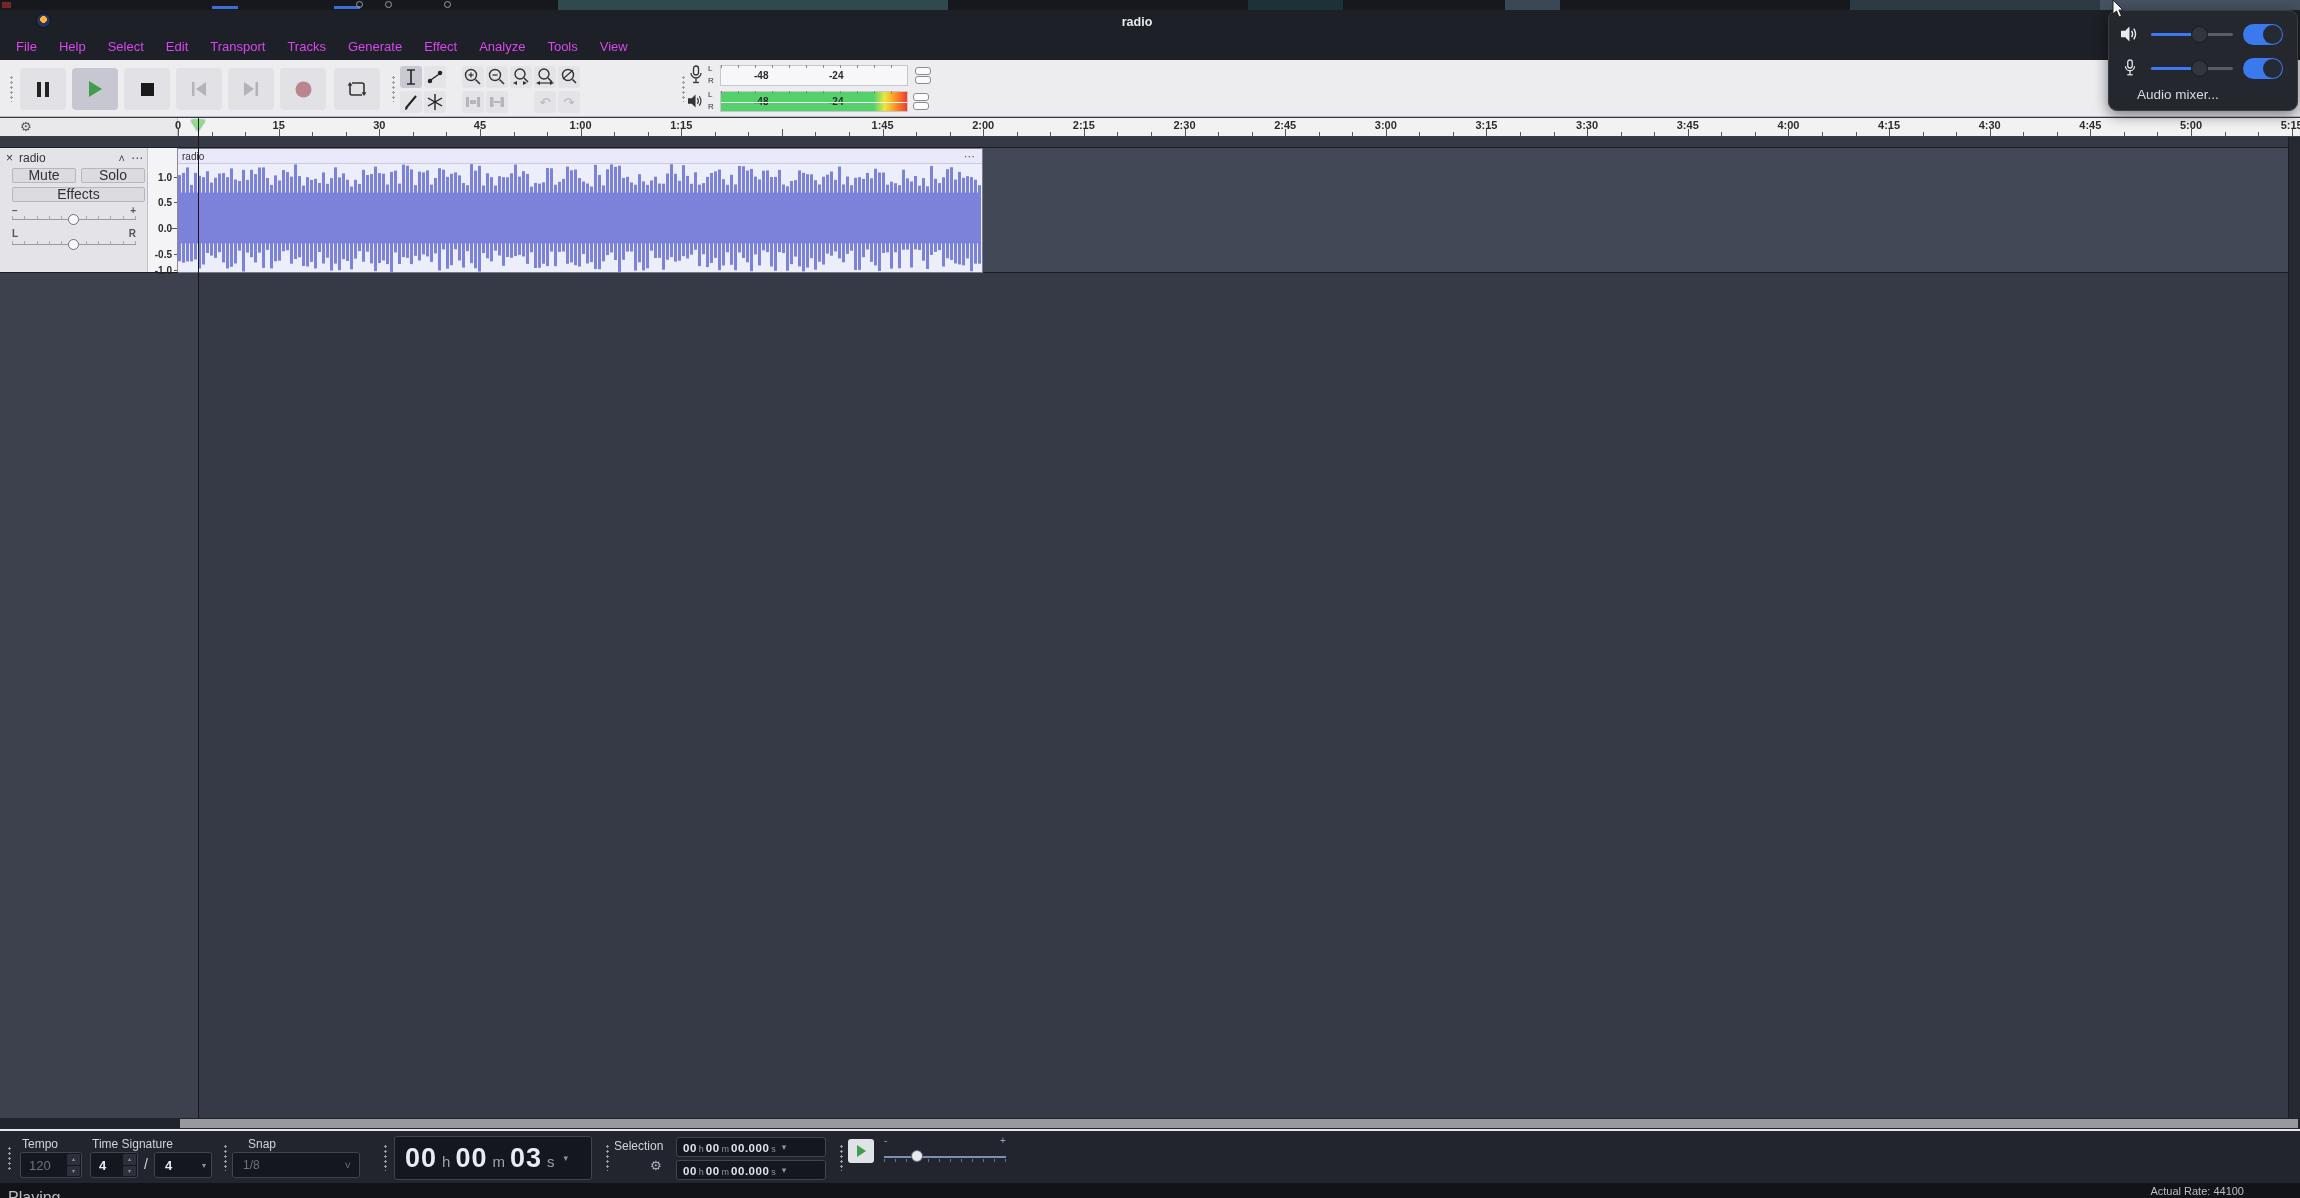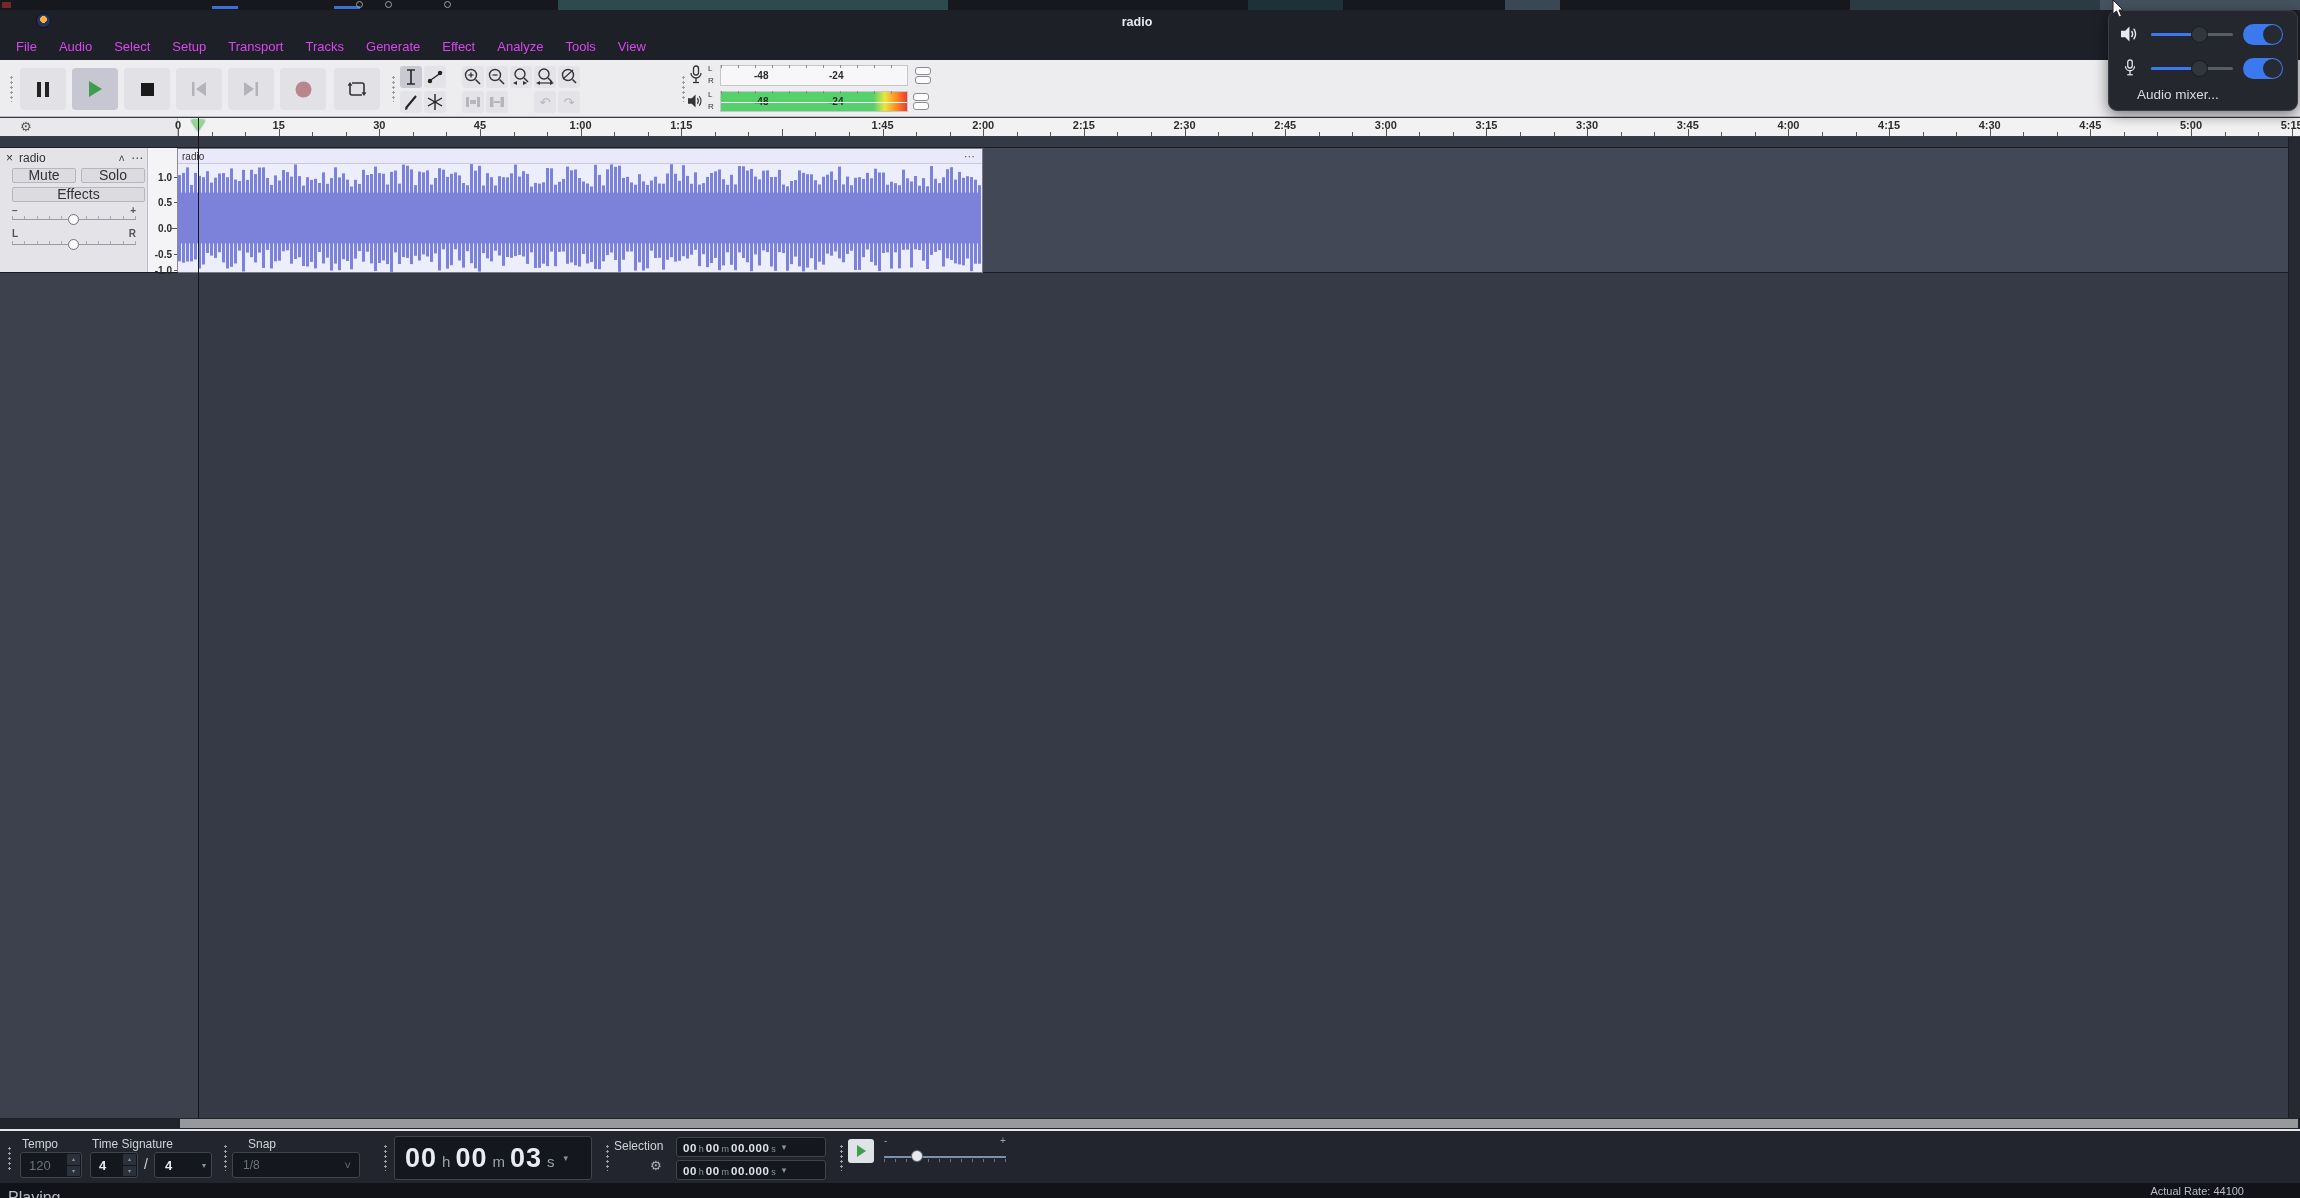--- a/index.html
+++ b/index.html
@@ -152,23 +152,23 @@
     <div class="sliver" style="left:2100px;width:200px;background:#45525f;"></div>
   </div>
 
   <div id="title-bar" class="abs">
     <div id="app-logo" class="abs"></div>
     <div id="window-title" class="abs">radio</div>
   </div>
 
   <div id="menu-bar" class="abs">
     <span class="menu-item">File</span>
-    <span class="menu-item">Audio</span>
+    <span class="menu-item">Help</span>
     <span class="menu-item">Select</span>
-    <span class="menu-item">Setup</span>
+    <span class="menu-item">Edit</span>
     <span class="menu-item">Transport</span>
     <span class="menu-item">Tracks</span>
     <span class="menu-item">Generate</span>
     <span class="menu-item">Effect</span>
     <span class="menu-item">Analyze</span>
     <span class="menu-item">Tools</span>
     <span class="menu-item">View</span>
   </div>
 
   <div id="toolbar-row" class="abs">

